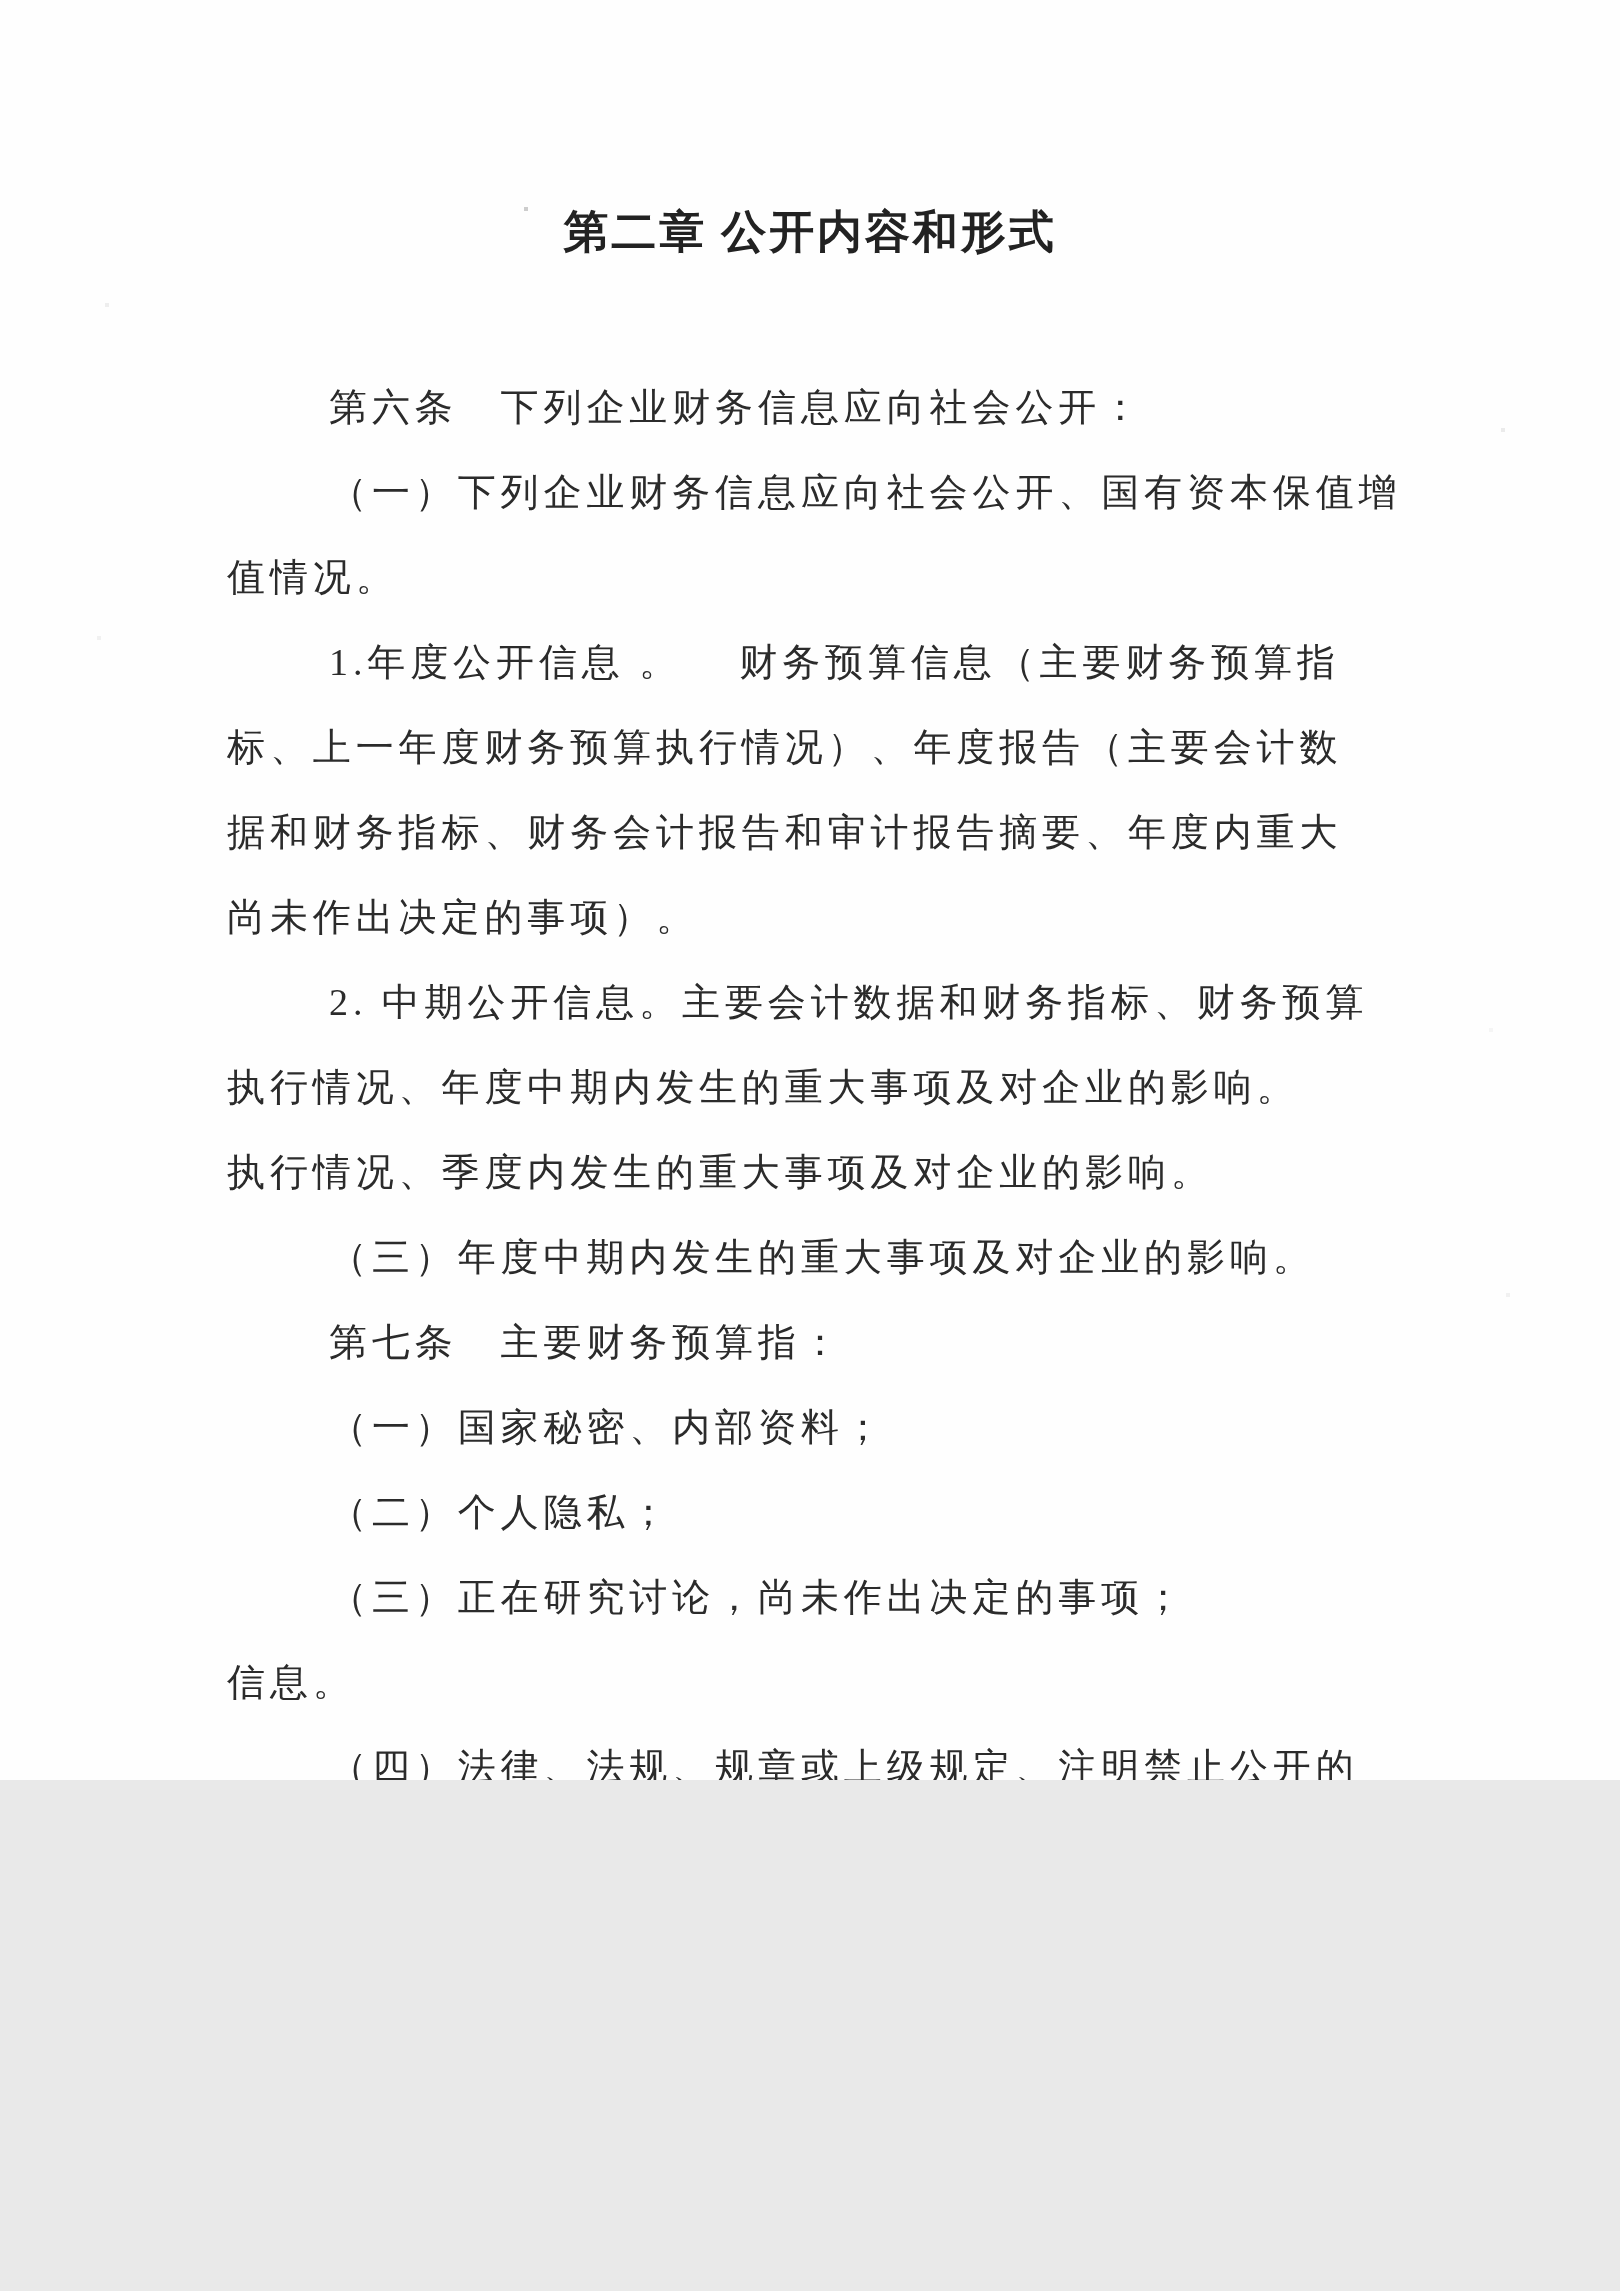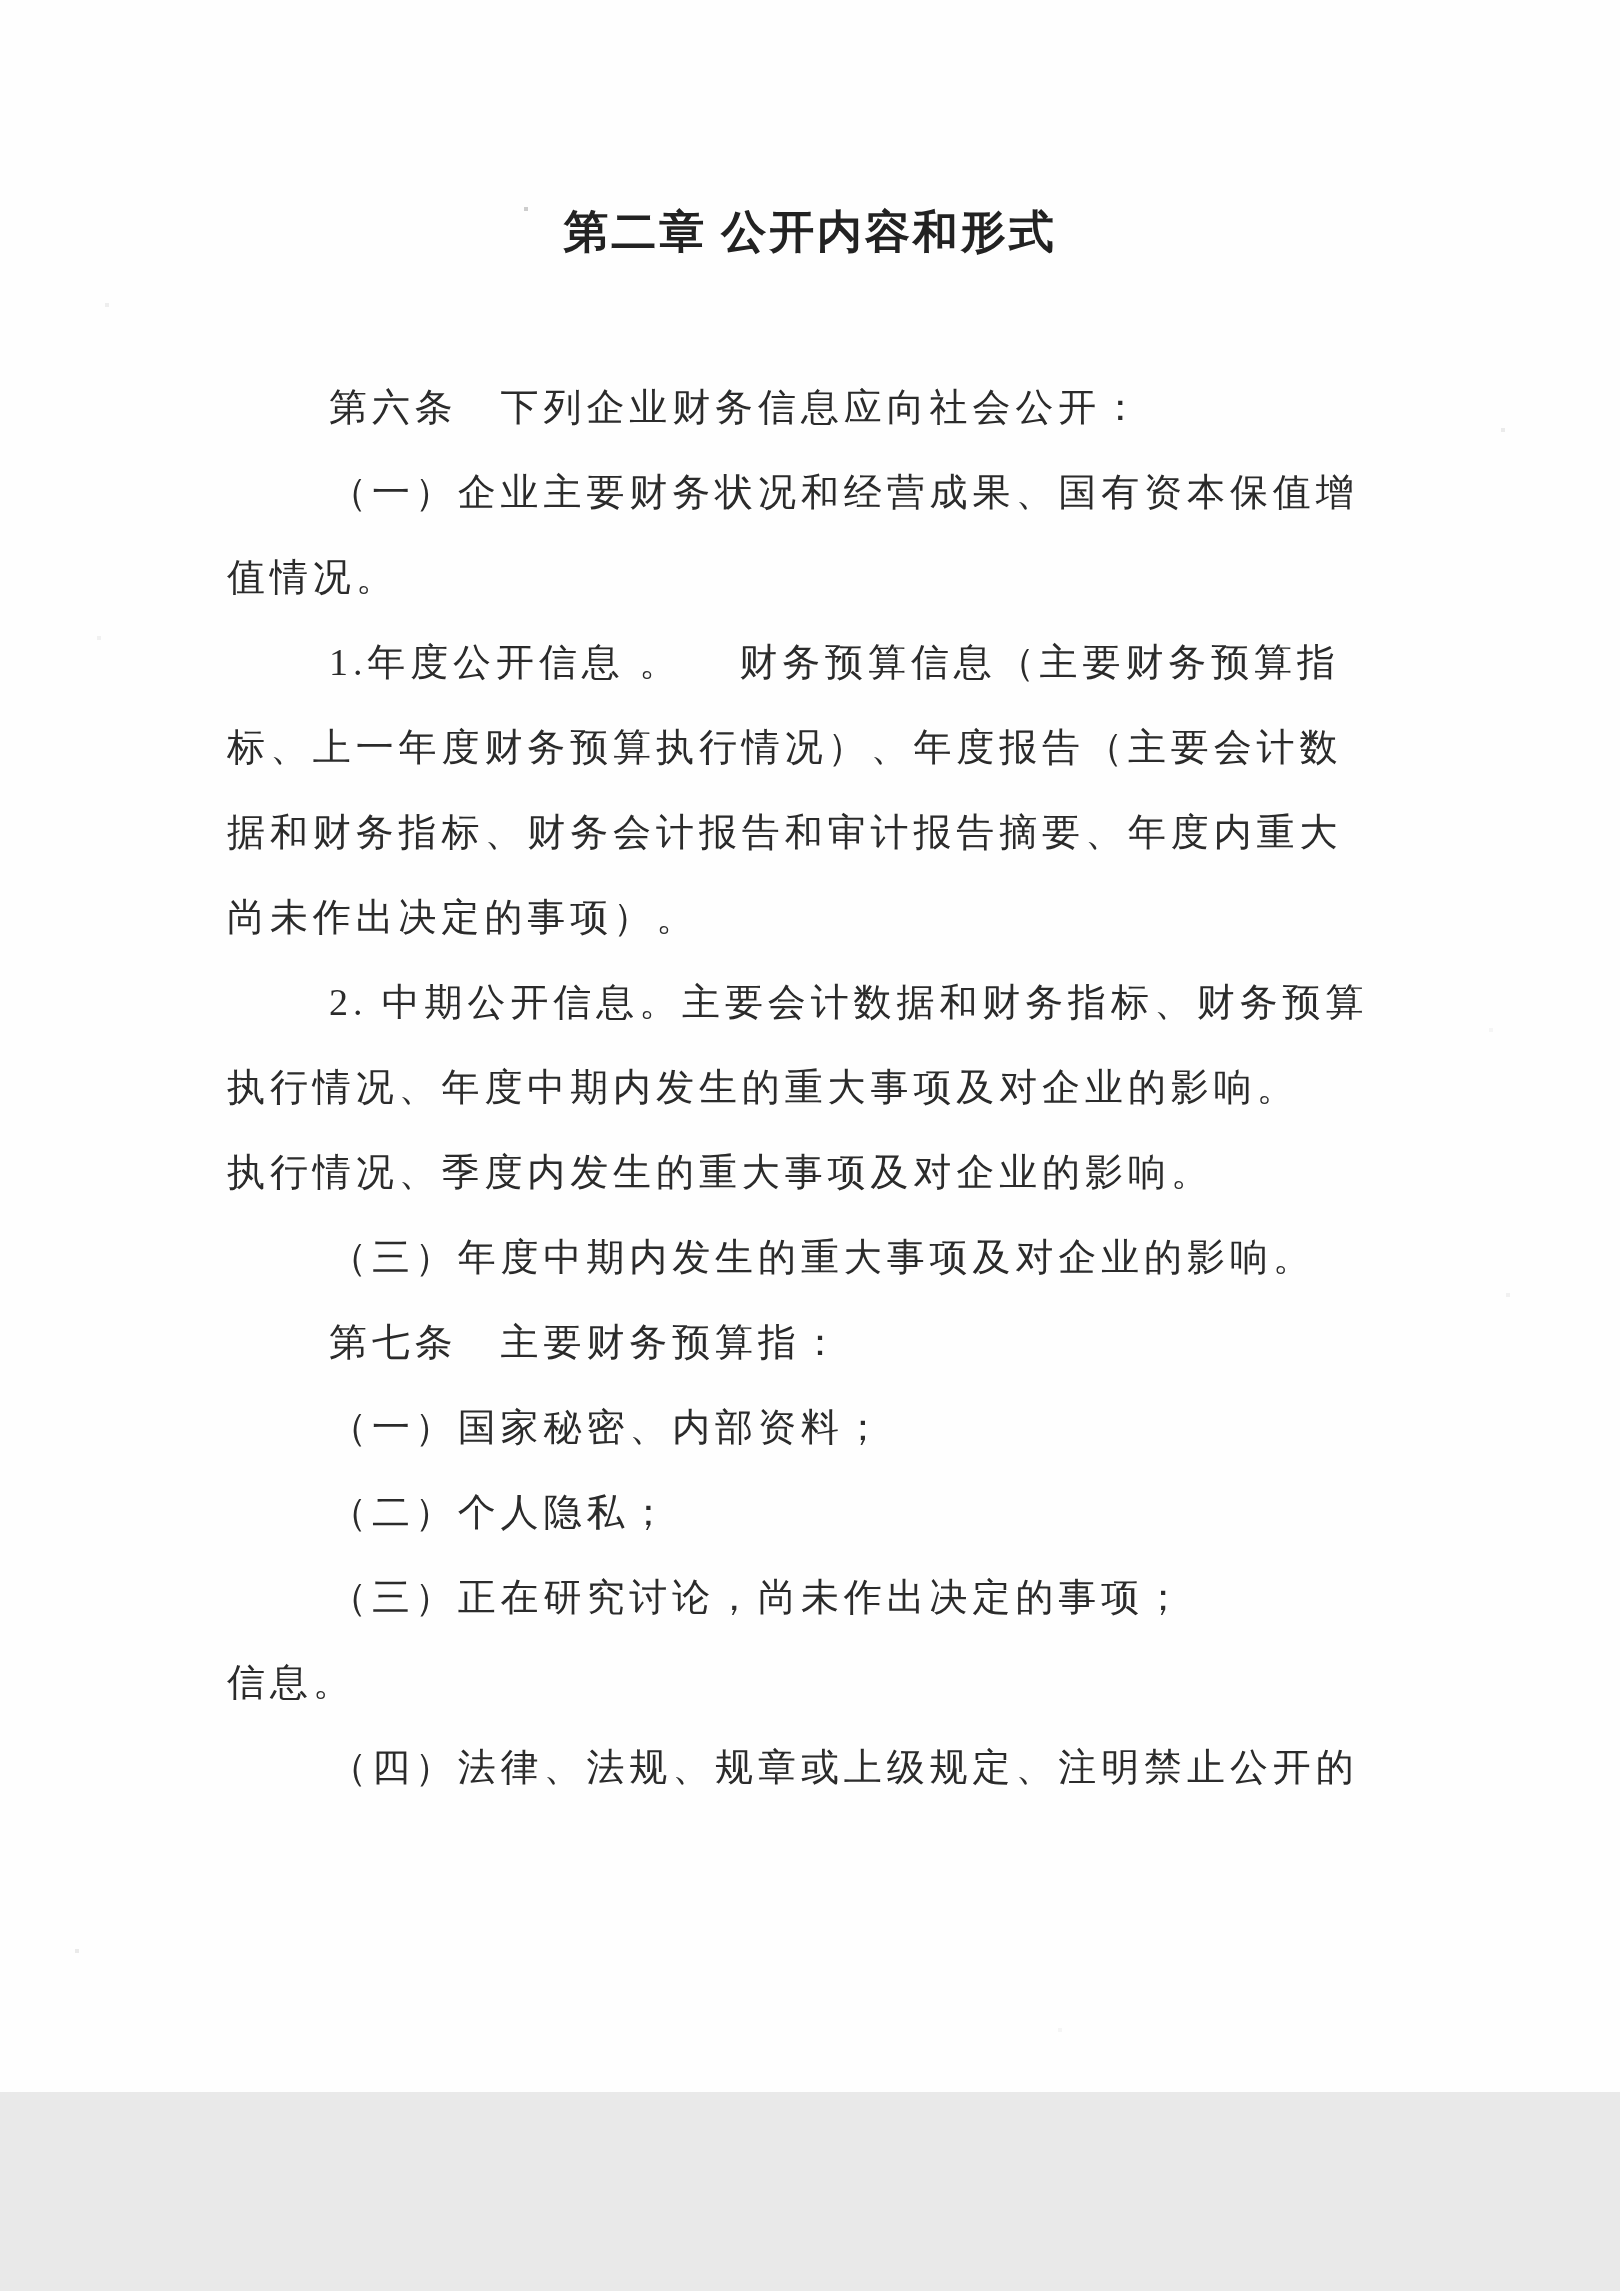--- a/index.html
+++ b/index.html
@@ -3,21 +3,21 @@
 <meta charset="utf-8">
 <style>
   html, body {
     margin: 0;
     padding: 0;
     background: #e9e9e9;
   }
   .page {
     position: relative;
     width: 1620px;
-    height: 2092px;
+    height: 1780px;
     margin: 0 auto;
     background: #fefefe;
     overflow: hidden;
     font-family: "Liberation Serif", "DejaVu Serif", serif;
     color: #2b2b2b;
   }
   .chapter-title {
     position: absolute;
     top: 202px;
     left: 0;
@@ -67,21 +67,21 @@
   }
 </style>
 </head>
 <body>
 
 <div class="page">
   <div class="noise"></div>
   <h1 class="chapter-title">第二章 公开内容和形式</h1>
   <div class="content" id="content">
       <div class="line indent">第六条　下列企业财务信息应向社会公开：</div>
-      <div class="line indent">（一）企业主要财务状况和经营成果、国有资本保值增</div>
+      <div class="line indent">（一）下列企业财务信息应向社会公开、国有资本保值增</div>
       <div class="line">值情况。</div>
       <div class="line indent">1.年度公开信息 。　 财务预算信息（主要财务预算指</div>
       <div class="line">标、上一年度财务预算执行情况）、年度报告（主要会计数</div>
       <div class="line">据和财务指标、财务会计报告和审计报告摘要、年度内重大</div>
       <div class="line">尚未作出决定的事项）。</div>
       <div class="line indent">2. 中期公开信息。主要会计数据和财务指标、财务预算</div>
       <div class="line">执行情况、年度中期内发生的重大事项及对企业的影响。</div>
       <div class="line">执行情况、季度内发生的重大事项及对企业的影响。</div>
       <div class="line indent">（三）年度中期内发生的重大事项及对企业的影响。</div>
       <div class="line indent">第七条　主要财务预算指：</div>

